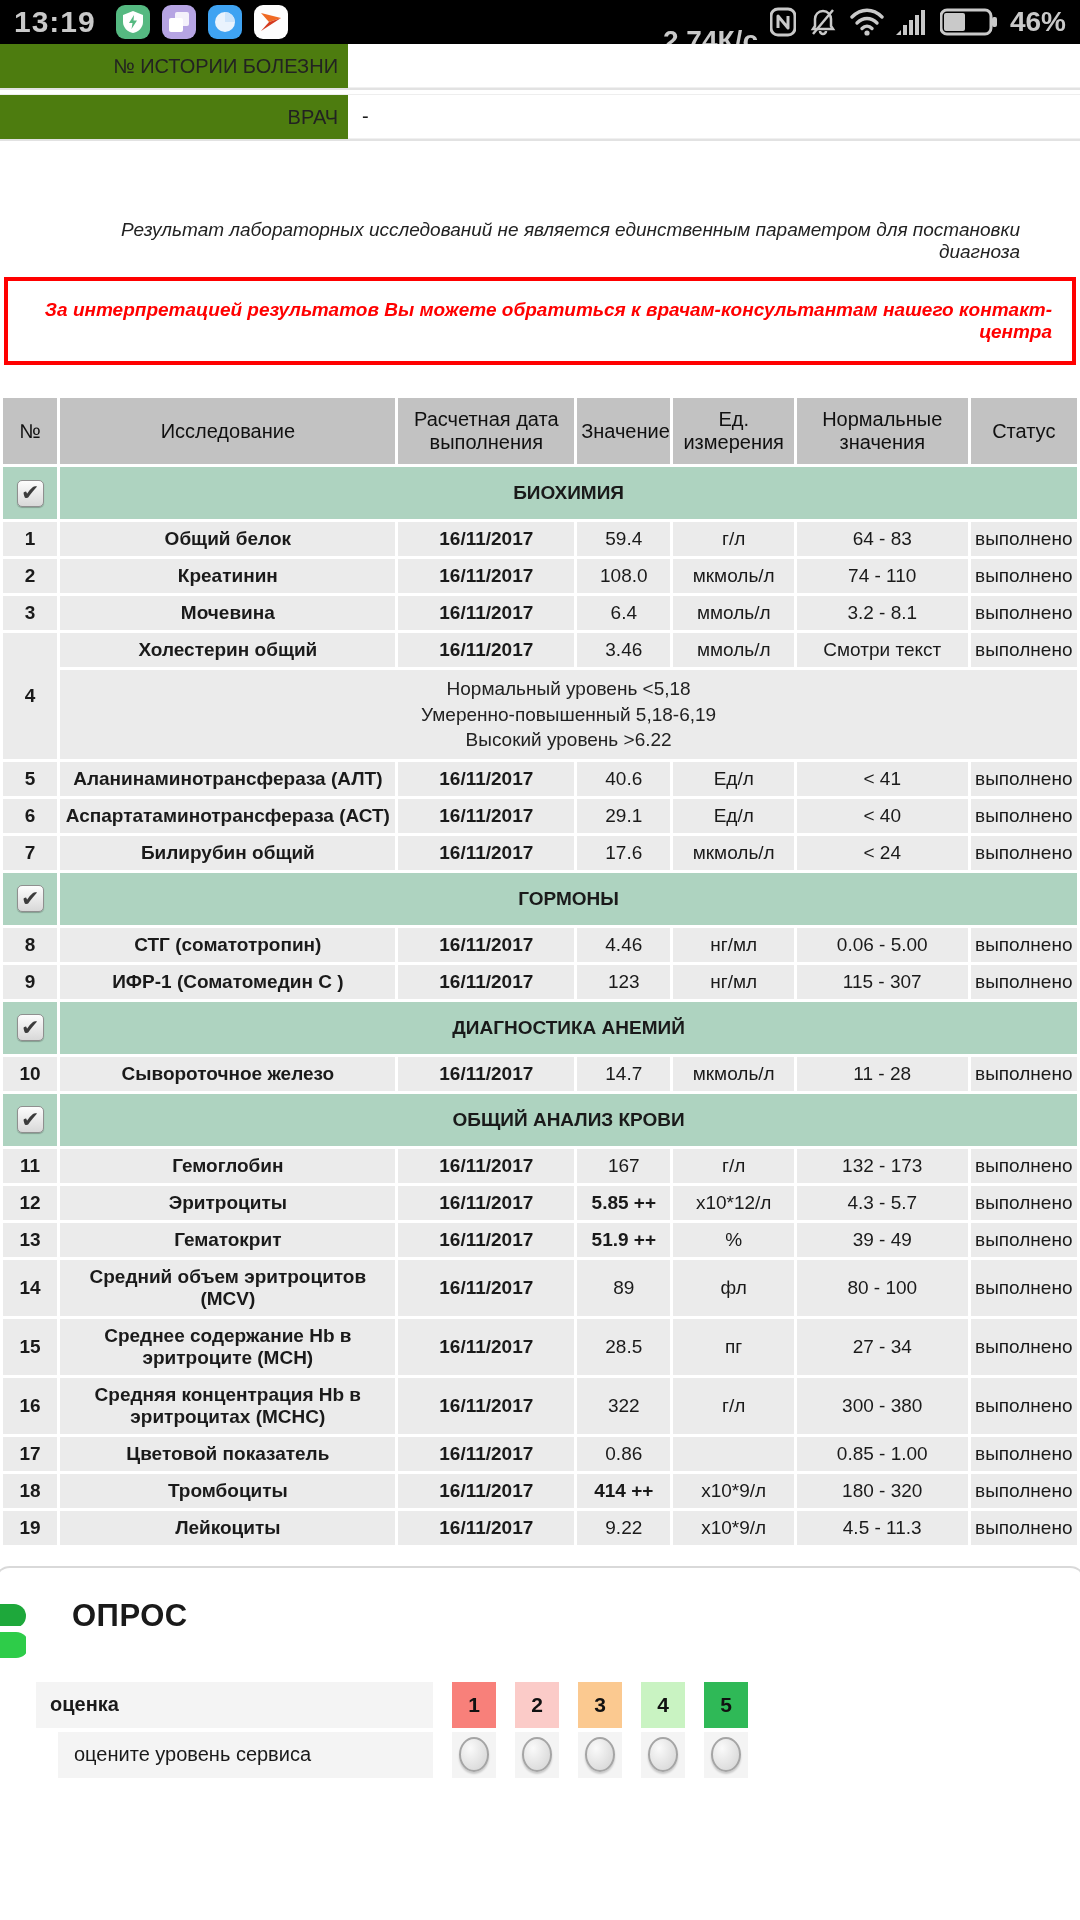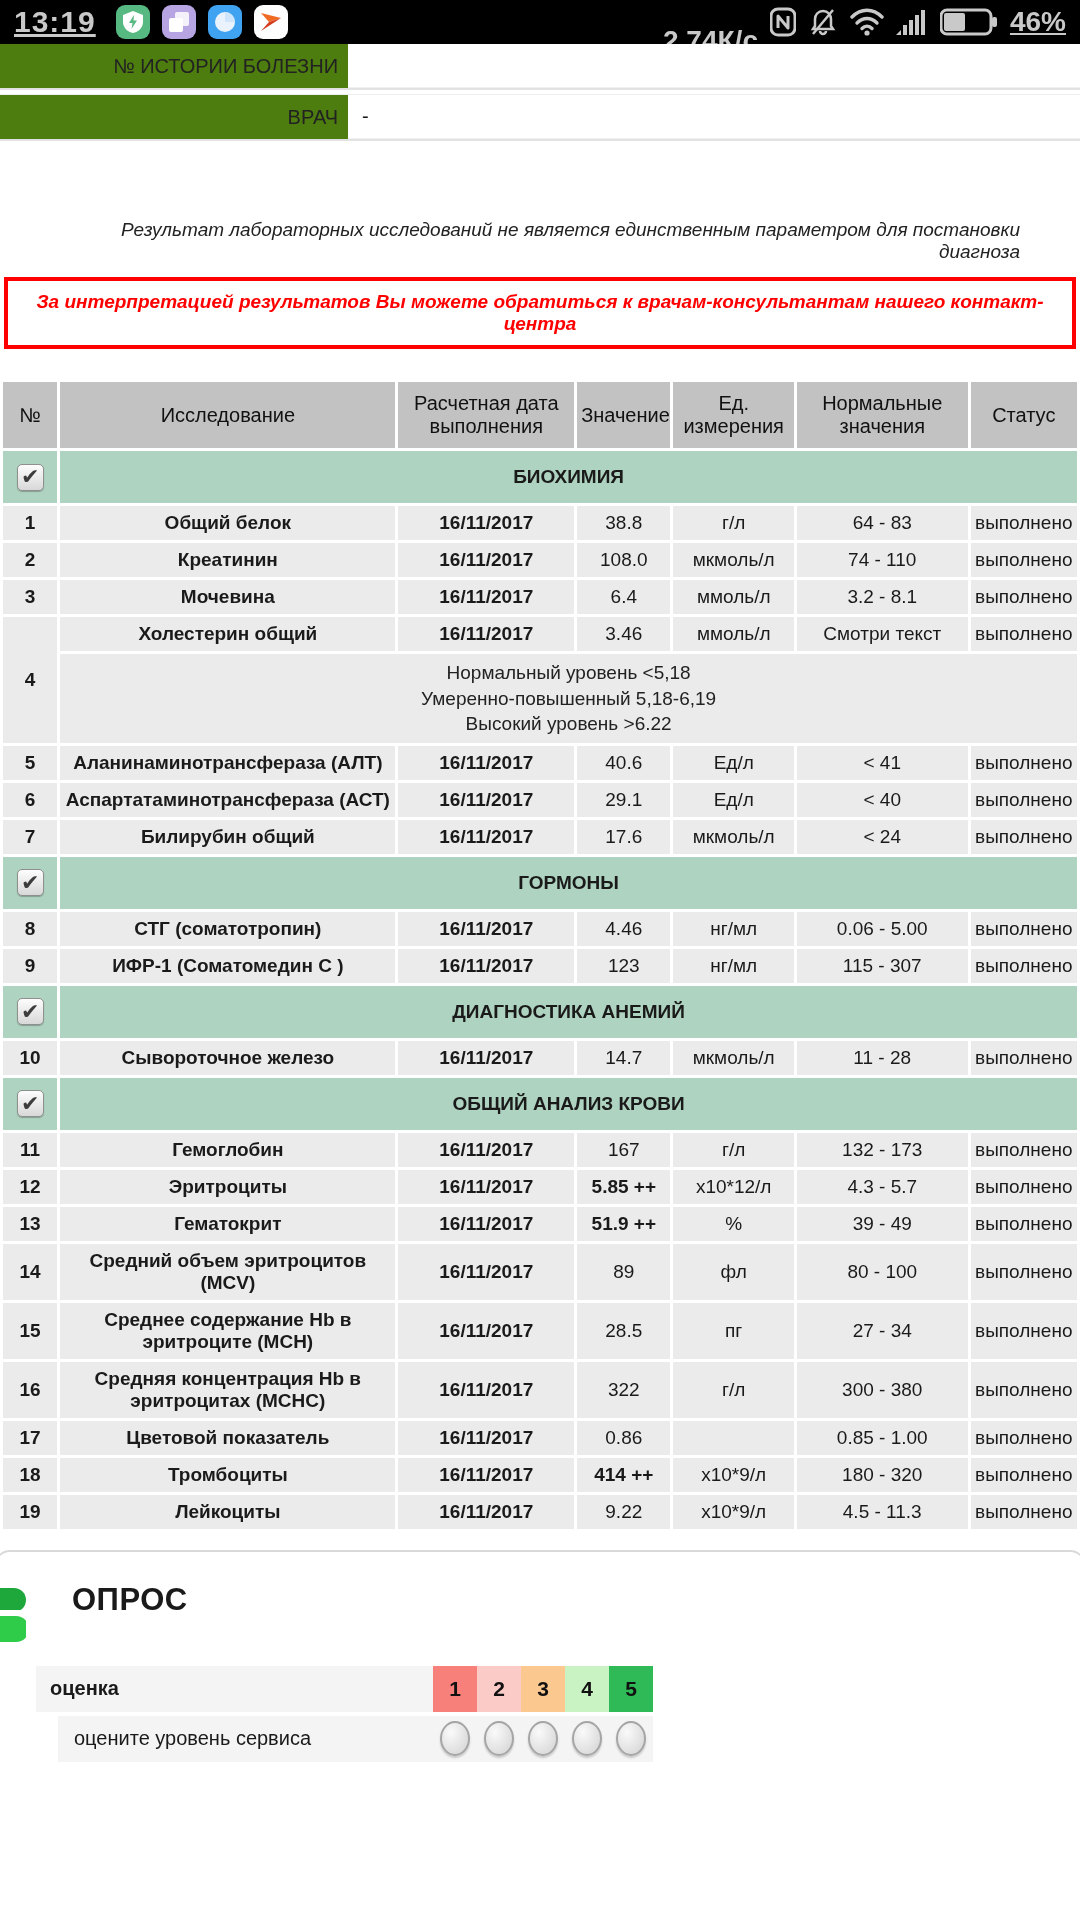--- a/index.html
+++ b/index.html
@@ -1,41 +1,41 @@
 <!DOCTYPE html>
 <html><head>
 <meta charset="utf-8">
 <style>
   * { margin:0; padding:0; box-sizing:border-box; }
   html,body { width:1080px; height:1920px; overflow:hidden; background:#fff;
               font-family:"Liberation Sans","DejaVu Sans",sans-serif; color:#1a1a1a; }
 
   
   .statusbar { height:44px; background:#000; display:flex; align-items:center;
-               justify-content:space-between; padding:0 14px; color:#c9c9c9;text-decoration:underline; }
+               justify-content:space-between; padding:0 14px; color:#c9c9c9; }
   .sb-left, .sb-right { display:flex; align-items:center; gap:12px; }
   .sb-time { font-size:30px; font-weight:bold; letter-spacing:1px; margin-right:8px; }
   .appicon { width:34px; height:34px; border-radius:9px; display:flex; align-items:center; justify-content:center; }
   .appicon svg { display:block; }
   .sb-speed { font-size:28px; font-weight:bold;margin-top:38px; }
   .sb-pct { font-size:28px; font-weight:bold; }
   .sysicon { display:flex; align-items:center; }
 
   
   .info-row { display:flex; border-bottom:2px solid #e2e2e2; }
   .info-row + .info-row { margin-top:4px; border-top:1px solid #eee; }
   .info-label { width:348px; background:#4d7c0f; min-height:44px; display:flex;
                 align-items:center; justify-content:flex-end; padding:0 10px;
                 font-size:20px; color:#222; }
   .info-value { flex:1; background:#fff; min-height:44px; display:flex; align-items:center;
                 padding:0 14px; font-size:20px; border-bottom:1px solid #f0f0f0; }
 
   
   .disclaimer { margin-top:78px; text-align:right; font-style:italic; font-size:19px; color:#222; padding:0 60px; }
-  .red-box { margin:14px 4px 0 4px; border:4px solid #ff0000; padding:10px 20px; text-align:center; }
+  .red-box { margin:14px 4px 0 4px; border:4px solid #ff0000; padding:18px 20px; text-align:right; }
   .red-box span { color:#ff0000; font-weight:bold; font-style:italic; font-size:19px; }
 
   
   table.results { width:100%; margin-top:30px; border-collapse:separate; border-spacing:3px; table-layout:fixed; }
   table.results th { background:#c2c2c2; font-weight:normal; font-size:20px; text-align:center;
                      padding:10px 4px; height:58px; vertical-align:middle; color:#111; }
   table.results td { background:#ebebeb; font-size:19px; text-align:center; vertical-align:middle;
                      padding:6px 4px; word-wrap:break-word; }
   tr.section-row td { background:#aed3c0; height:52px; }
   td.section-title { font-weight:bold; font-size:20px; }
@@ -51,21 +51,21 @@
   
   .survey-card { position:relative; margin-top:18px; margin-left:-6px; margin-right:-6px;
                  border:2px solid #d9d9d9; border-bottom:none; border-radius:16px 16px 0 0;
                  min-height:450px; padding:30px 34px 0 34px; }
   .survey-head { display:flex; align-items:center; gap:26px; }
   .survey-logo { position:absolute; left:-16px; top:34px; width:46px; height:56px; }
   .survey-title { font-size:31px; font-weight:bold; margin-left:42px; letter-spacing:.5px; }
   .survey-intro { margin-top:52px; font-size:28px; font-weight:bold; line-height:1.5; color:#111; padding-right:10px; }
 
   .rating { margin-top:48px; margin-left:6px; }
-  .r-row { display:grid; grid-template-columns:397px repeat(5,44px); gap:0; margin-bottom:4px; }
+  .r-row { display:grid; grid-template-columns:397px repeat(5,44px); gap:19px; margin-bottom:4px; }
   .r-row.sub { grid-template-columns:375px repeat(5,44px); margin-left:22px; }
   .r-cell { background:#f4f4f4; height:46px; display:flex; align-items:center; }
   .r-label { font-size:20px; padding-left:16px; }
   .r-label.head { font-weight:bold; padding-left:14px; }
   .r-score { justify-content:center; font-size:21px; font-weight:bold; color:#111; }
   .r-radio-cell { justify-content:center; }
   .radio { width:30px; height:35px; border-radius:50%; border:2px solid #a5a5a5;
            background:radial-gradient(ellipse at 35% 30%, #fafafa, #dcdcdc 75%);
            box-shadow:0 2px 2px rgba(0,0,0,.18); }
 </style>
@@ -182,21 +182,21 @@
   </thead>
   <tbody>
       <tr class="section-row">
         <td><span class="checkbox">✔</span></td>
         <td class="section-title" colspan="6">БИОХИМИЯ</td>
       </tr>
       <tr>
         <td class="cell-num">1</td>
         <td class="cell-name">Общий белок</td>
         <td class="cell-date">16/11/2017</td>
-        <td class="cell-value">38.8</td>
+        <td class="cell-value">59.4</td>
         <td class="cell-unit">г/л</td>
         <td class="cell-norm">64 - 83</td>
         <td class="cell-status">выполнено</td>
       </tr>
       <tr>
         <td class="cell-num">2</td>
         <td class="cell-name">Креатинин</td>
         <td class="cell-date">16/11/2017</td>
         <td class="cell-value">108.0</td>
         <td class="cell-unit">мкмоль/л</td>

